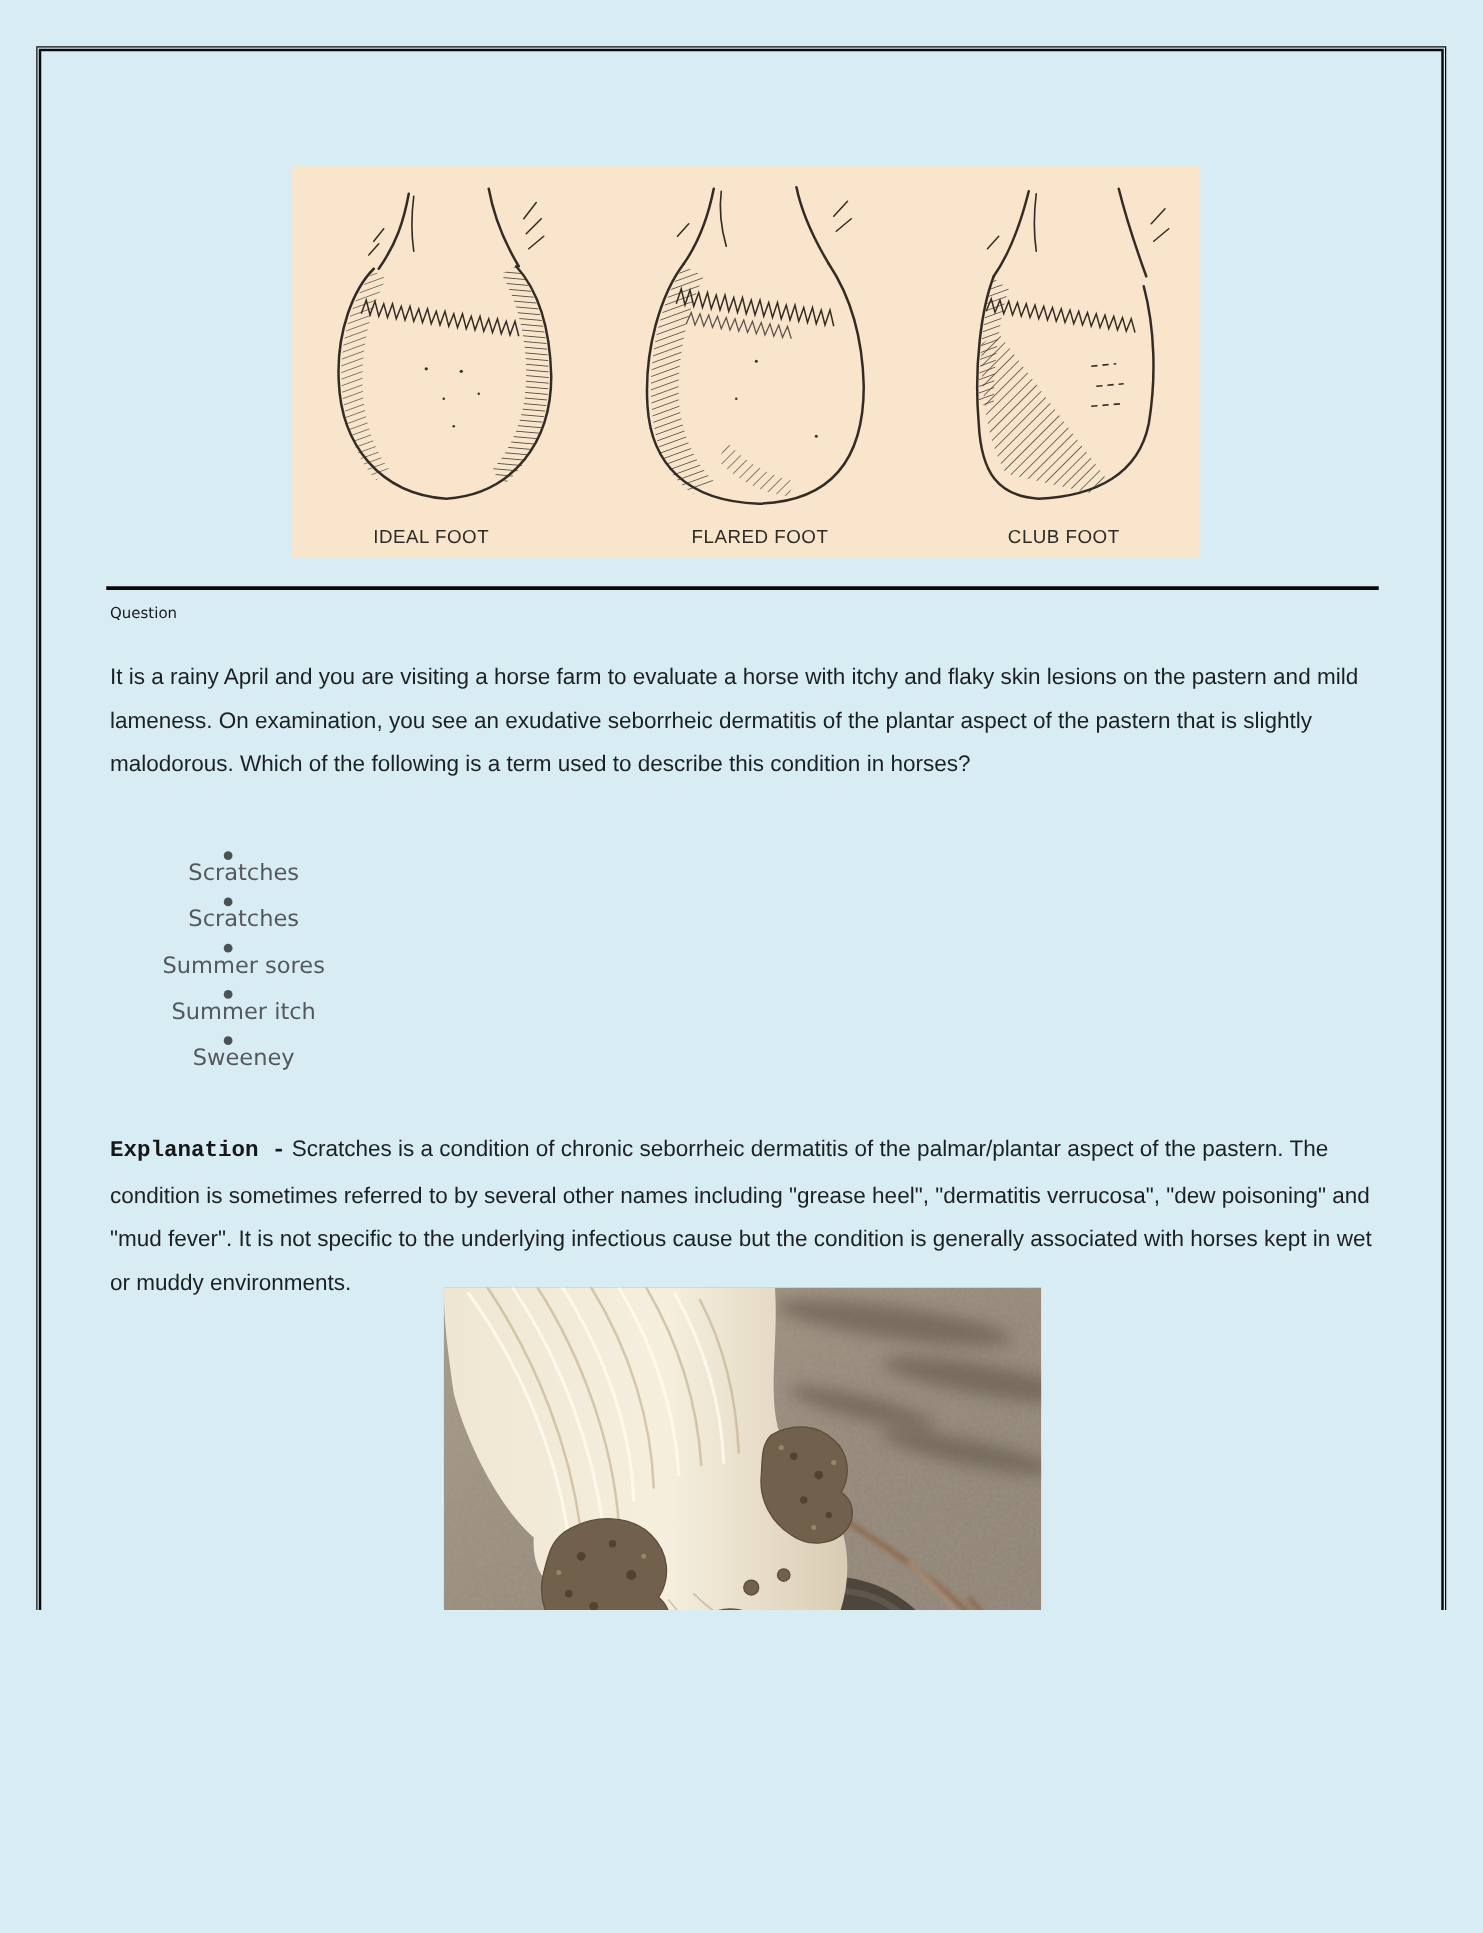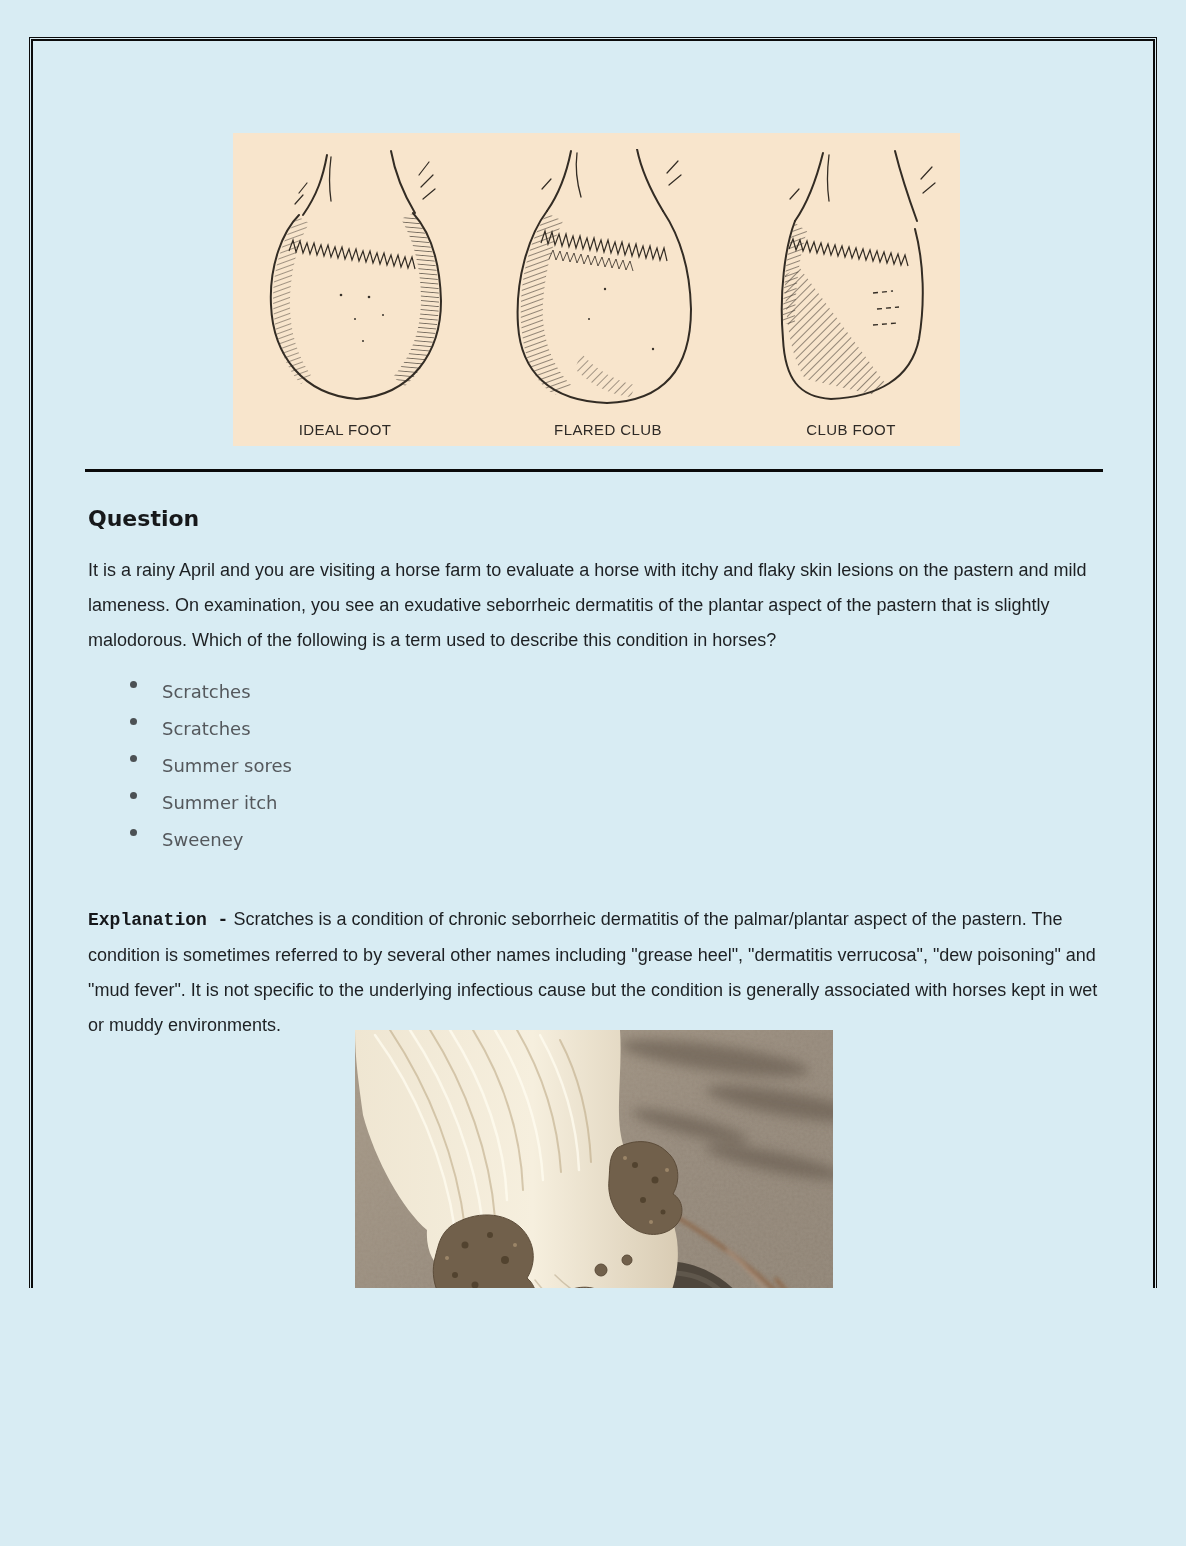--- a/index.html
+++ b/index.html
@@ -18,30 +18,30 @@
   .fig-label{position:absolute;top:288px;transform:translateX(-50%);
              font-family:"Liberation Sans",sans-serif;font-size:15px;letter-spacing:.4px;
              color:#2e2a26;white-space:nowrap;}
   #fl1{left:112px}#fl2{left:375px}#fl3{left:618px}
 
   
   .rule{position:absolute;left:85px;width:1018px;height:3px;background:#0a0a0a;}
   #rule1{top:469px}#rule2{top:1410px}
 
   
-  .qhead{position:absolute;left:88px;top:506px;font-family:"DejaVu Sans",sans-serif;
-         font-weight:bold;font-size:22px;color:#17191b;}
+  .qhead{position:absolute;left:88px;top:483px;font-family:"DejaVu Sans",sans-serif;
+         font-weight:normal;font-size:12px;color:#17191b;}
   .body-par{position:absolute;left:88px;width:1014px;font-size:18px;line-height:35px;color:#1d2023;}
-  #qpar{top:535px}
+  #qpar{top:506px}
   #expar{top:884px}
   #expar strong{font-family:Liberation Mono, monospace;font-size:18px;color:#15171a;}
 
   
   .options{position:absolute;left:130px;top:681px;margin:0;padding:0;list-style:none;}
-  .options li{display:flex;align-items:flex-start;height:37px;}
+  .options li{display:flex;align-items:center;height:37px;flex-direction:column;}
   .bullet{width:7px;height:7px;border-radius:50%;background:#4c5154;margin-right:25px;flex:none;}
   .opt-label{font-family:"DejaVu Sans",sans-serif;font-size:18px;color:#54585c;}
 
   
   .photo{position:absolute;left:355px;top:1030px;width:478px;height:358px;}
   .hidden-defs{position:absolute;width:0;height:0;overflow:hidden;}
 </style>
 </head>
 <body>
 
@@ -118,21 +118,21 @@
       <path d="M60,126 C60,166 64,204 80,230 L150,246 L160,234 L74,118 Z" fill="url(#hatchC)"></path>
       <path d="M64,100 l4,-10 l3,11 l4,-10 l3,11 l4,-10 l3,11 l4,-10 l3,11 l4,-10 l3,11 l4,-10 l3,11 l4,-10 l3,11 l4,-10 l3,11 l4,-10 l3,11 l4,-10 l3,11 l4,-10 l3,11 l4,-10 l3,11 l4,-10 l3,11 l4,-10 l3,11 l4,-10 l3,11 l4,-10 l3,11 l4,-10 l3,11" fill="none" stroke="#332c24" stroke-width="1.2"></path>
       <g stroke="#332c24" stroke-width="1.3" stroke-dasharray="5 4">
         <line x1="148" y1="144" x2="168" y2="142"></line>
         <line x1="152" y1="160" x2="174" y2="158"></line>
         <line x1="148" y1="176" x2="172" y2="174"></line>
       </g>
     </svg>
 
     <div id="fl1" class="fig-label">IDEAL FOOT</div>
-    <div id="fl2" class="fig-label">FLARED CLUB</div>
+    <div id="fl2" class="fig-label">FLARED FOOT</div>
     <div id="fl3" class="fig-label">CLUB FOOT</div>
   </div>
 
   <div id="rule1" class="rule"></div>
 
   <div class="qhead">Question</div>
 
   <p id="qpar" class="body-par">It is a rainy April and you are visiting a horse farm to evaluate a horse with itchy and flaky skin lesions on the pastern and mild lameness. On examination, you see an exudative seborrheic dermatitis of the plantar aspect of the pastern that is slightly malodorous. Which of the following is a term used to describe this condition in horses?</p>
 
   <ul class="options">

